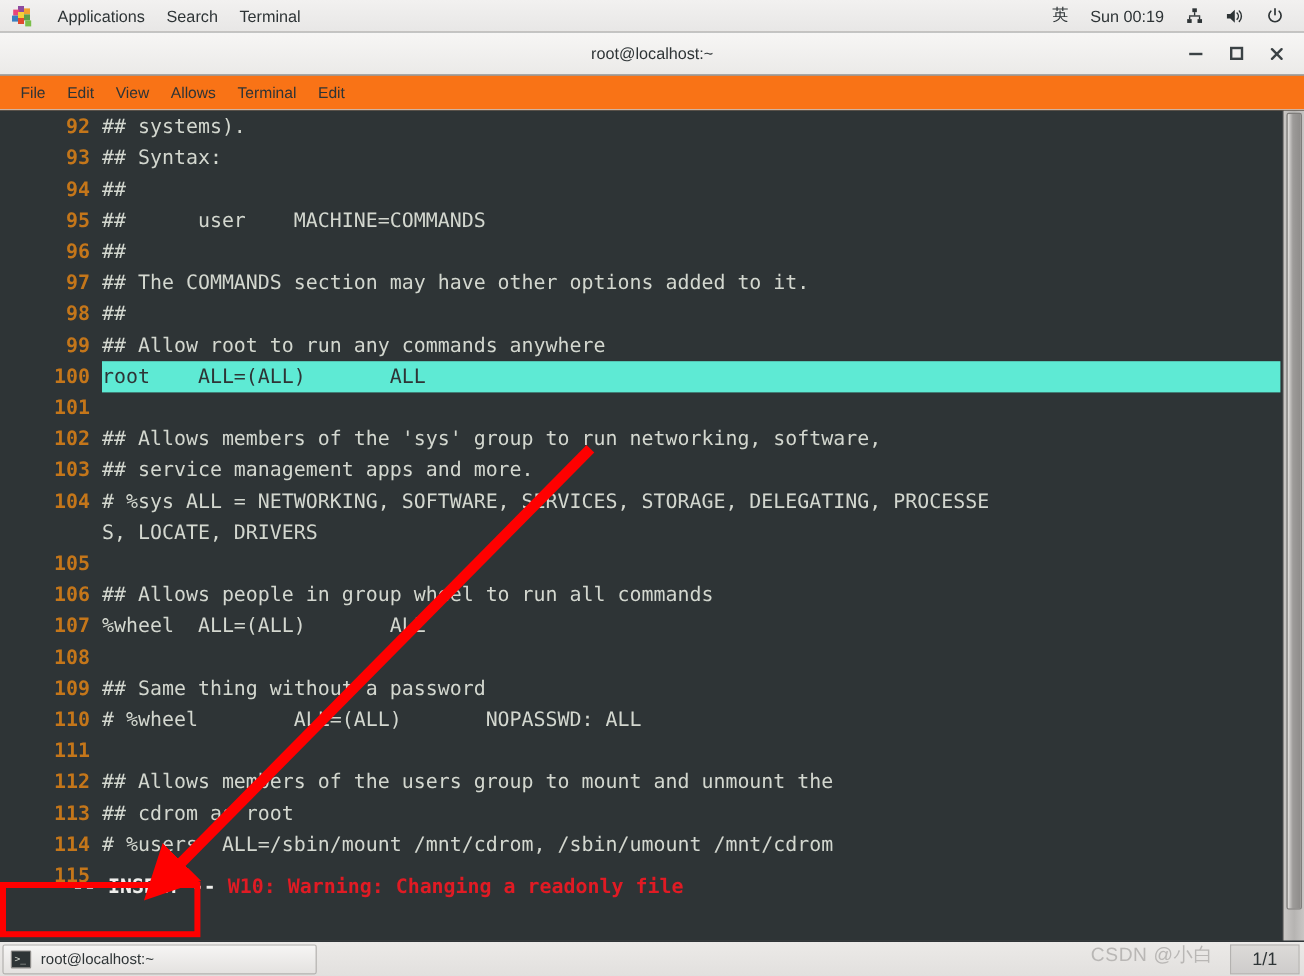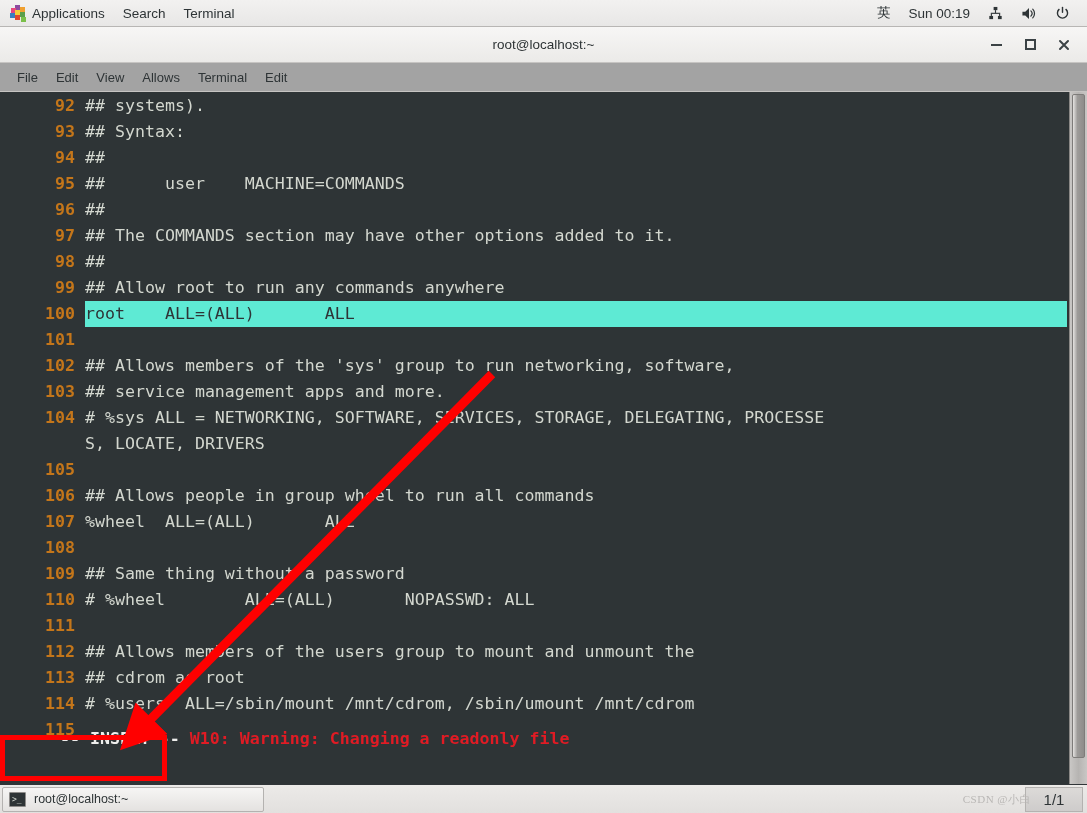--- a/index.html
+++ b/index.html
@@ -35,21 +35,21 @@
     display: flex;
     align-items: center;
     height: 100%;
     padding-right: 8px;
   }
   .panel-item {
     padding: 0 9px;
     height: 100%;
     display: flex;
     align-items: center;
-    gap: 6px;
+    gap: 22px;
     white-space: nowrap;
   }
   #apps-icon {
     width: 17px; height: 17px;
     position: relative;
     display: inline-block;
     flex: 0 0 auto;
   }
   #apps-icon i {
     position: absolute;
@@ -100,21 +100,21 @@
     justify-content: center;
     font-size: 14px;
     color: #3b4245;
     line-height: 1;
   }
   .win-btn .bar-min { display:block; width:11px; height:2px; background:#3b4245; }
   .win-btn .sq-max { display:block; width:7px; height:7px; border:2px solid #3b4245; }
 
   #menubar {
     height: 28px;
-    background: #a3a3a3;
+    background: #f97316;
     border-bottom: 1px solid #c6c4c2;
     display: flex;
     align-items: center;
     padding-left: 8px;
     flex: 0 0 auto;
   }
   .menu-item {
     padding: 2px 9px;
     font-size: 13px;
     color: #2e3436;
@@ -252,27 +252,26 @@
     border: 1px solid #b4b2b0;
     display: flex;
     align-items: center;
     justify-content: center;
     font-size: 15px;
     color: #2e3436;
     box-sizing: border-box;
   }
   #wm-watermark {
     position: absolute;
-    right: 56px;
+    right: 76px;
     bottom: 6px;
-    font-size: 11px;
+    font-size: 16px;
     color: #b9b7b5;
     letter-spacing: .5px;
     white-space: nowrap;
-    font-family: Liberation Serif, serif;
   }
 </style>
 </head>
 <body>
 
 <div id="top-panel">
   <div class="panel-left">
     <div class="panel-item">
       <span id="apps-icon">
         <i style="left:6px;top:0;background:#8c4ba0;"></i>

